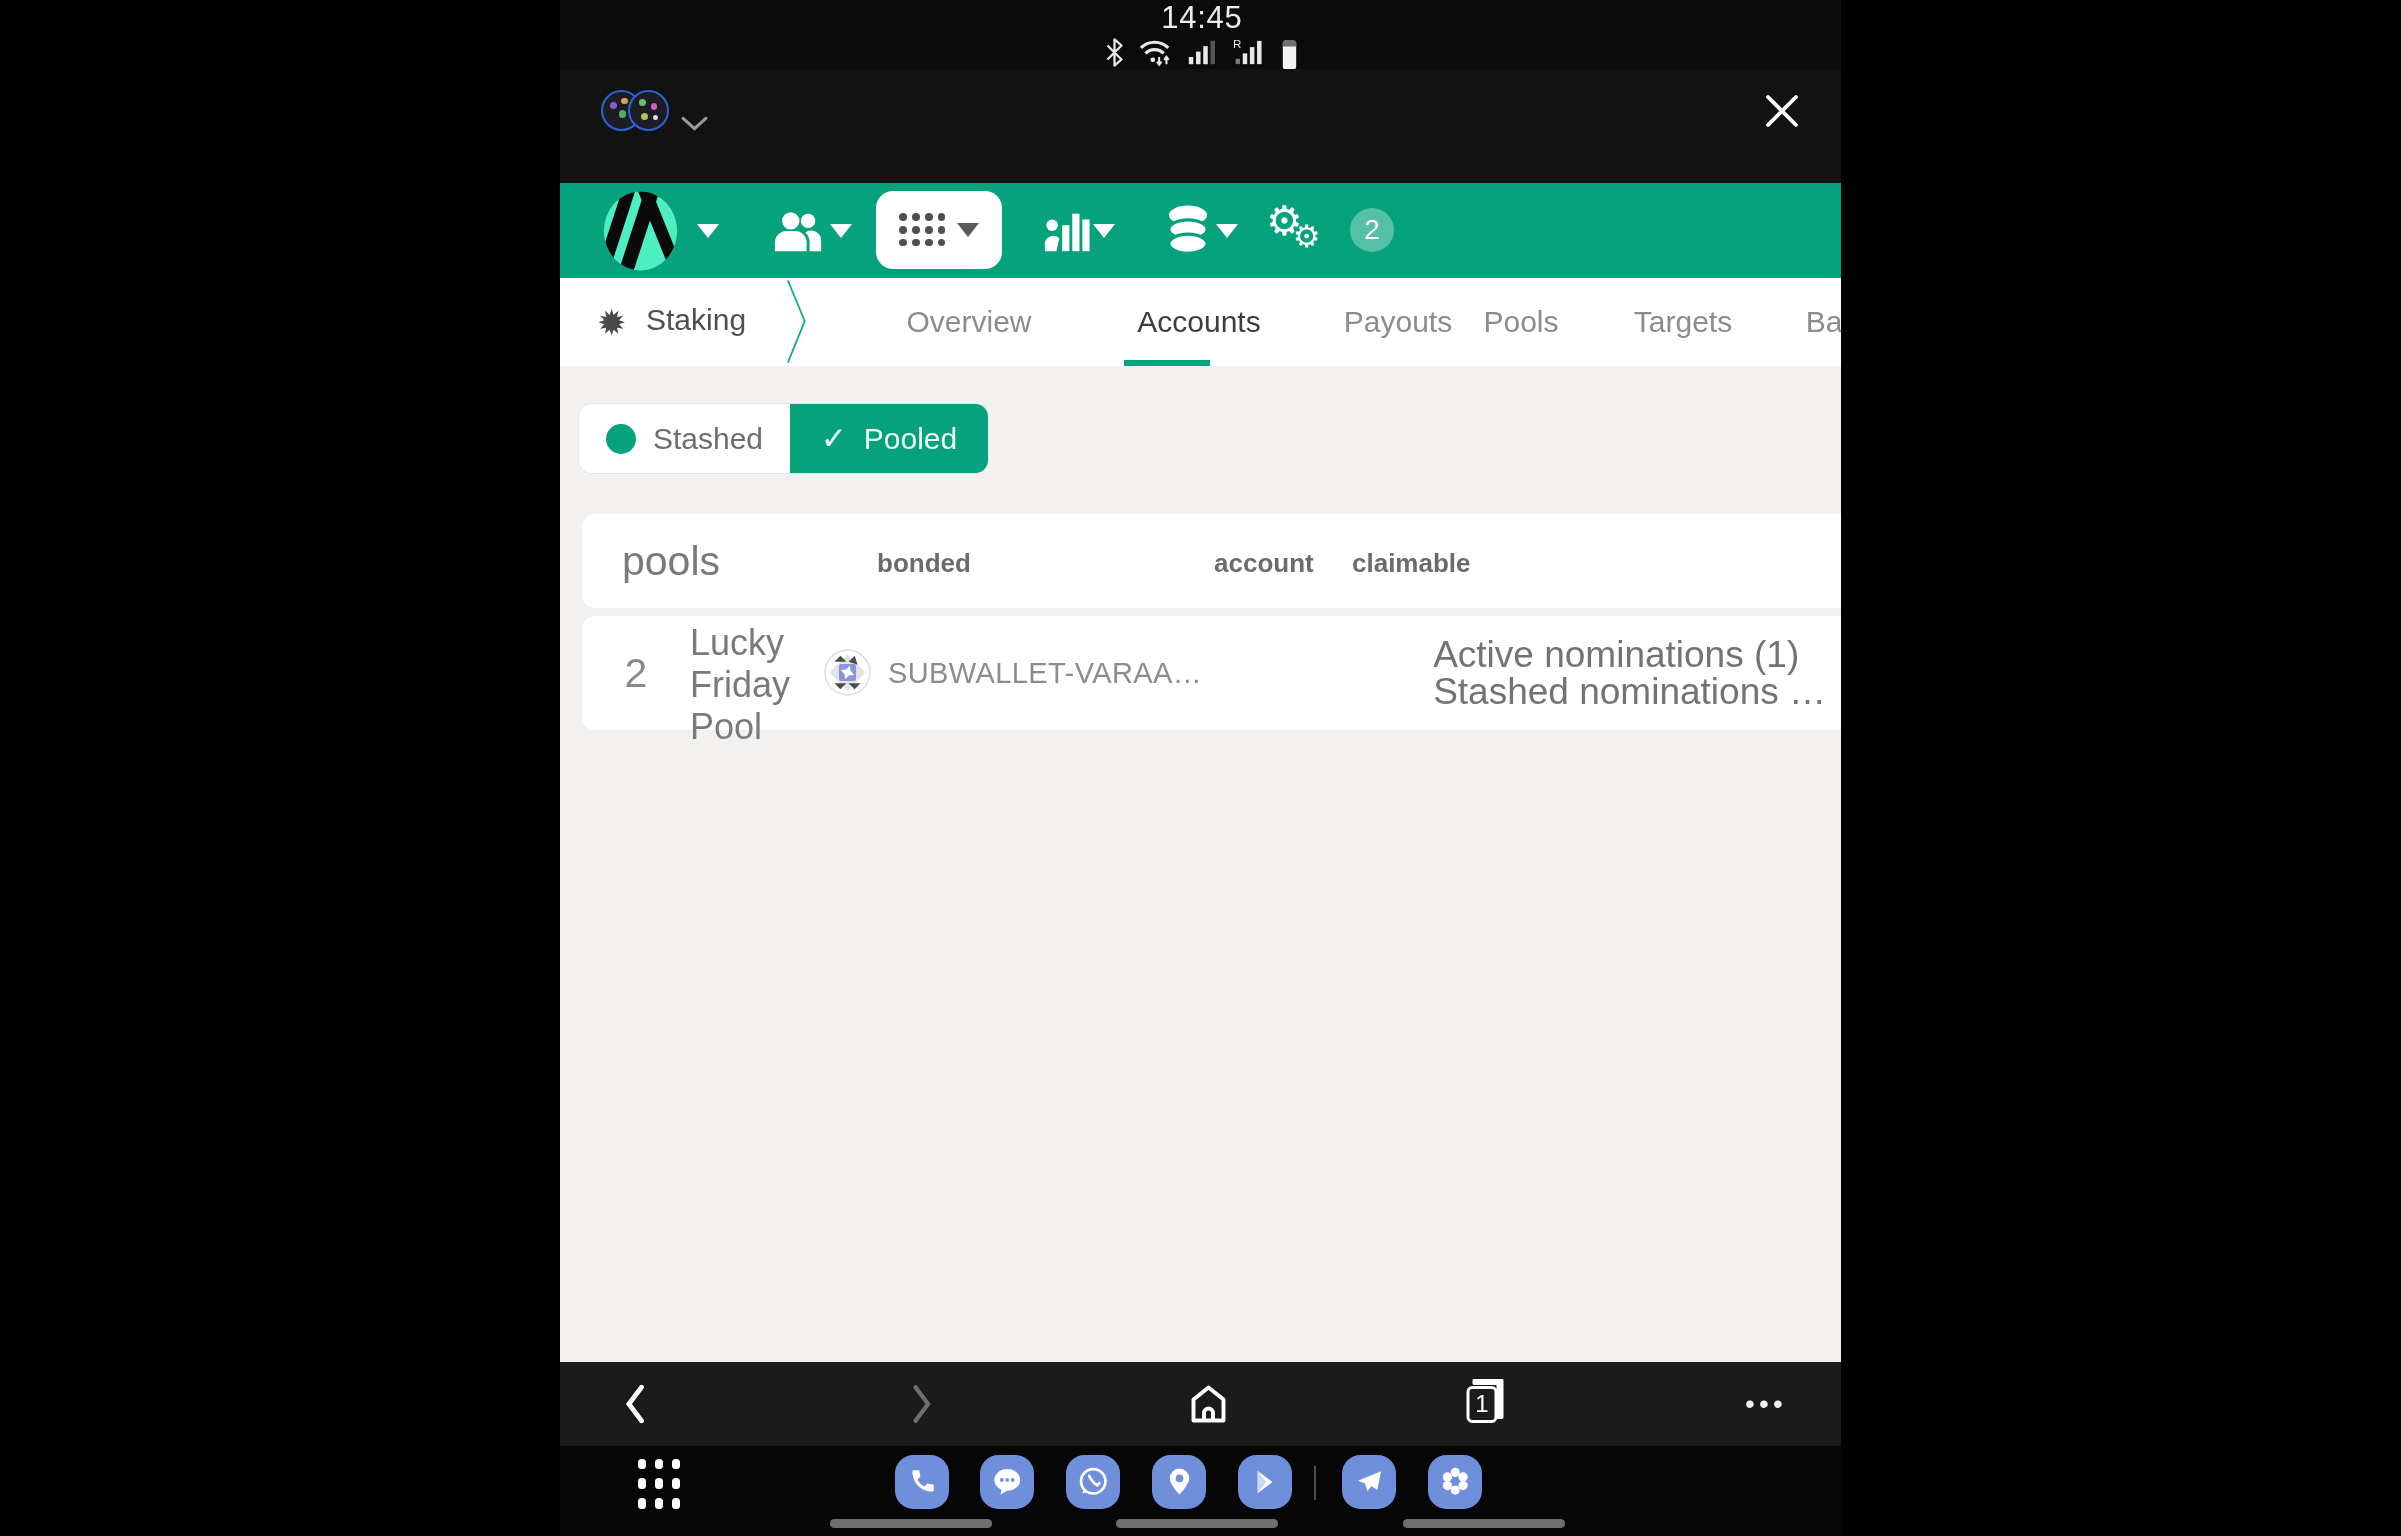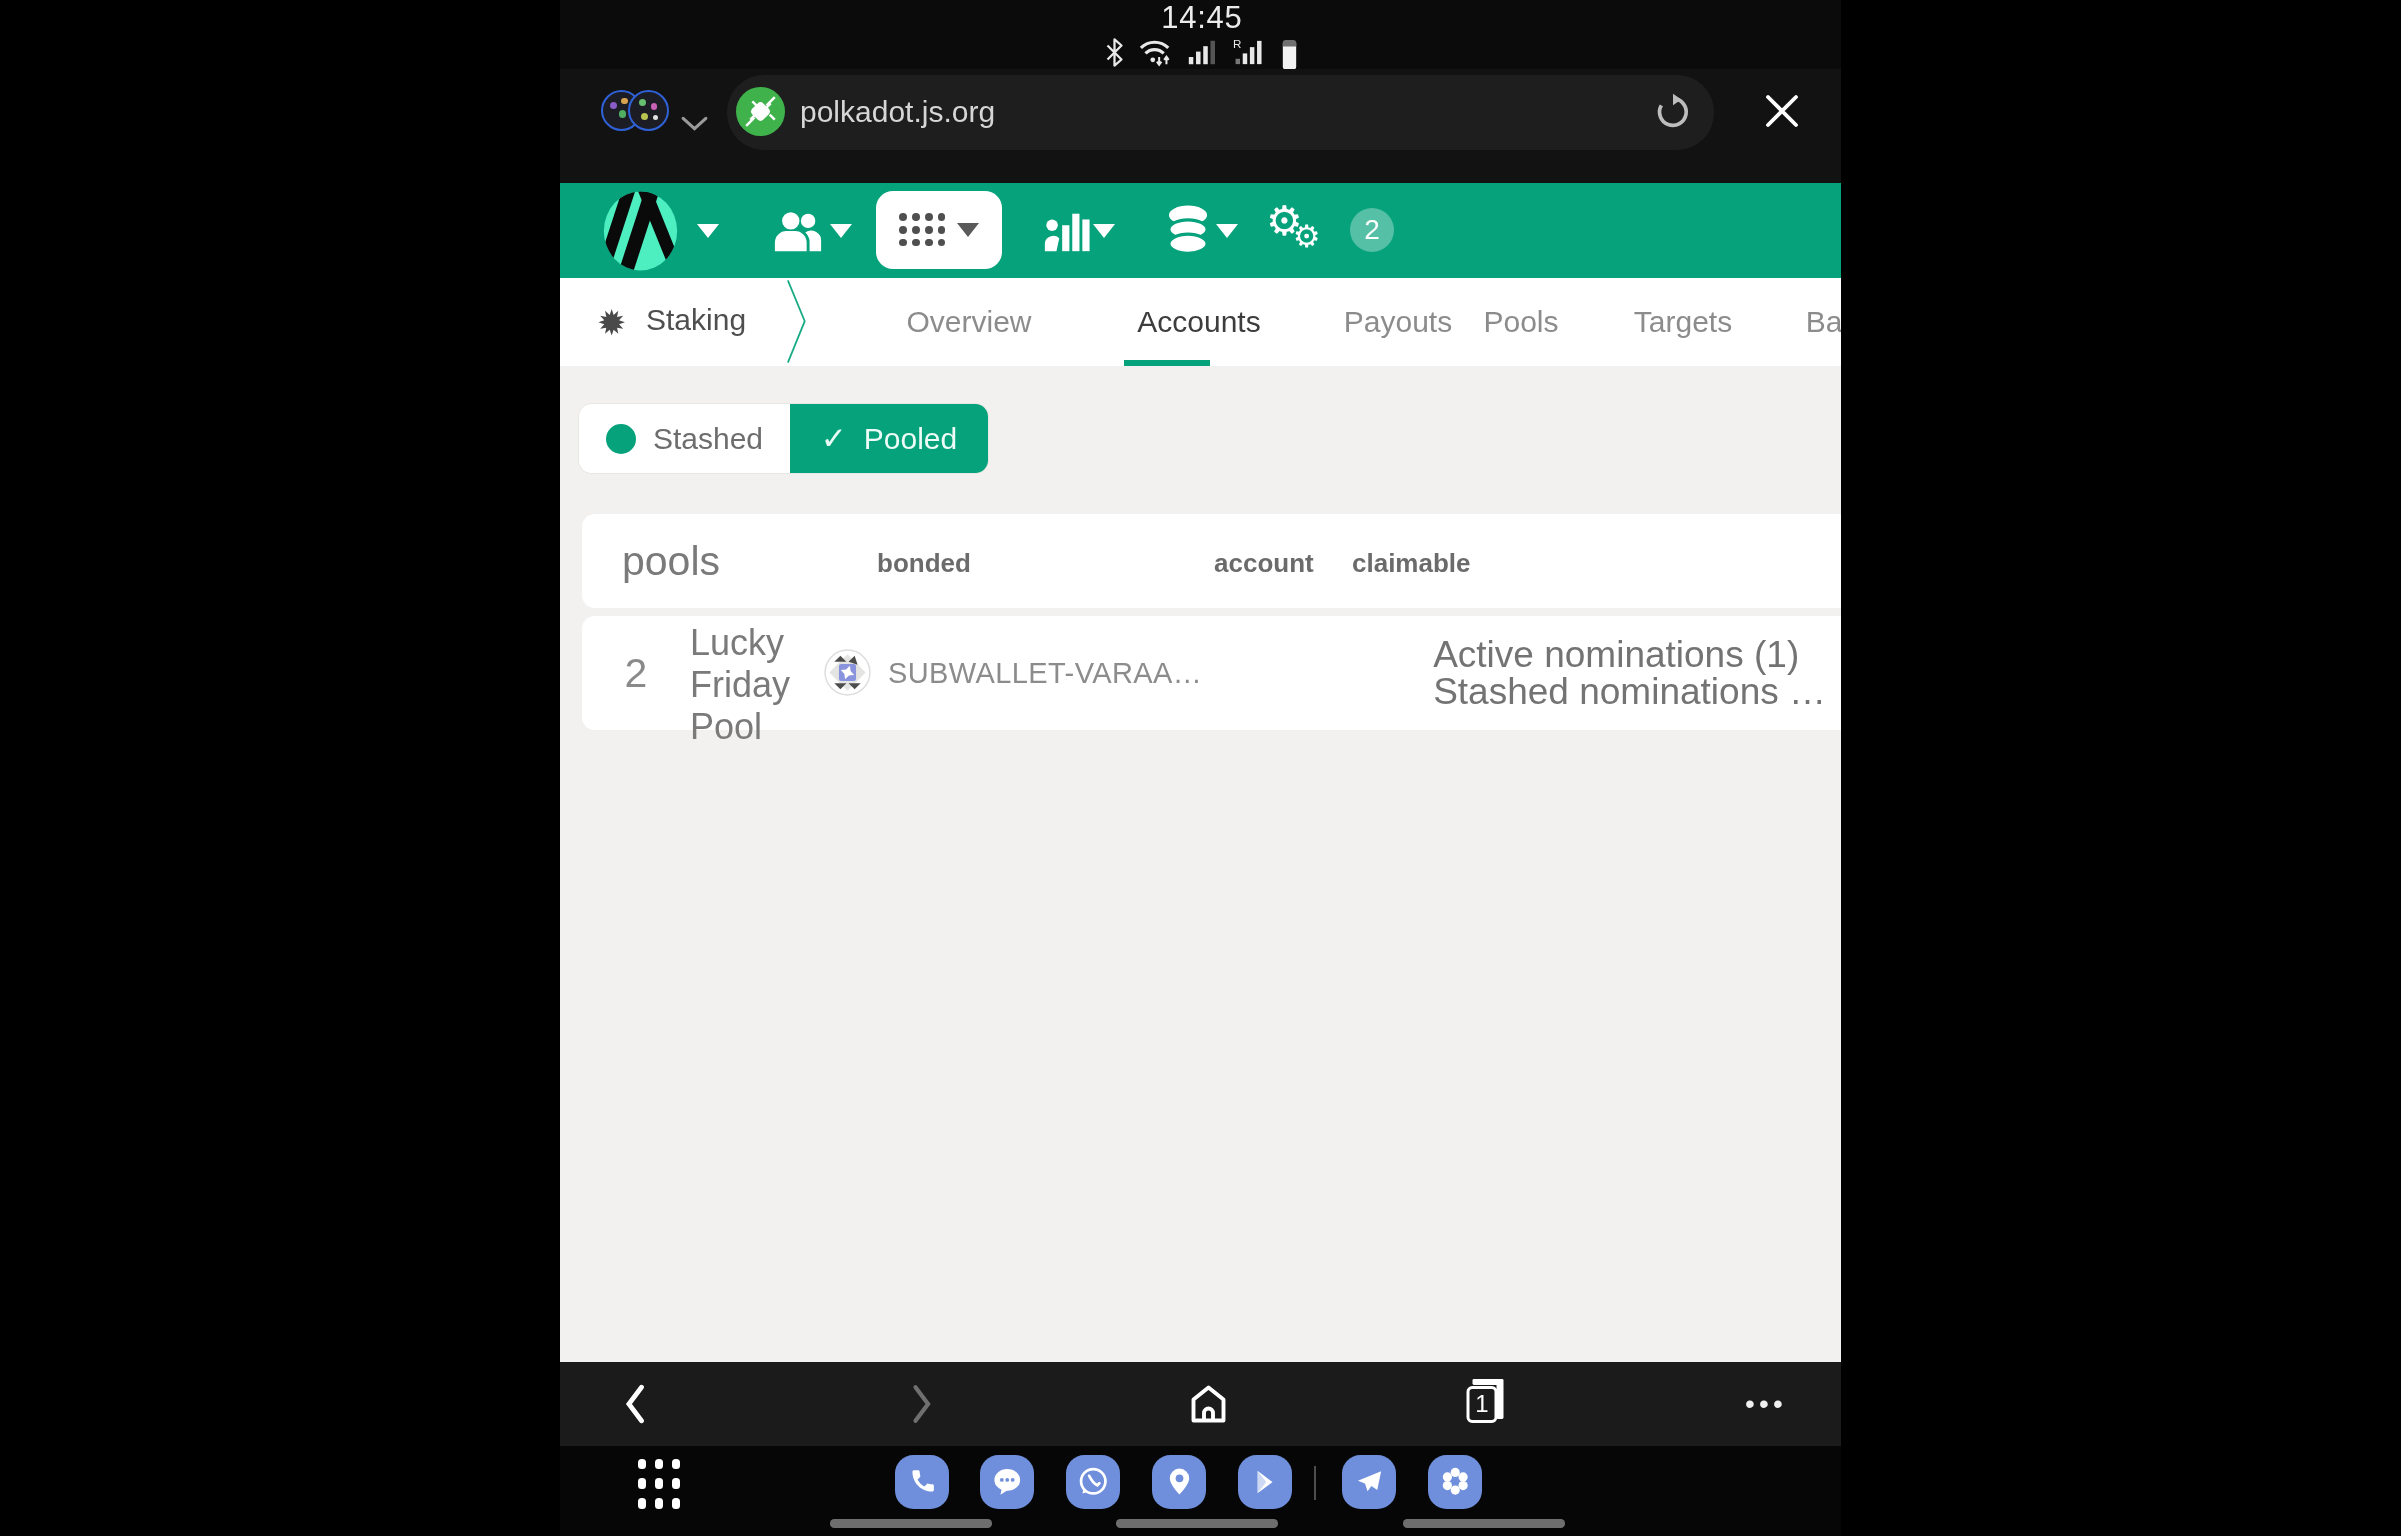--- a/index.html
+++ b/index.html
@@ -156,39 +156,20 @@
       <span class="tab-circle" style="left:68px">
         <span class="tab-dot" style="left:8.5px;top:7px;width:7px;height:7px;background:#67c06f"></span>
         <span class="tab-dot" style="left:21px;top:11.3px;width:6.4px;height:6.4px;background:#c961b5"></span>
         <span class="tab-dot" style="left:11.3px;top:21px;width:7px;height:7px;background:#b8c44f"></span>
         <span class="tab-dot" style="left:22.6px;top:22.6px;width:5.7px;height:5.7px;background:#e0e0e0"></span>
       </span>
     </span>
     <svg class="chev-down" style="left:119px" width="31" height="21" viewBox="0 0 30 20">
       <path d="M4 5 L15 15 L26 5" fill="none" stroke="#9a9a9a" stroke-width="3" stroke-linecap="round"></path>
     </svg>
-    <div class="url-pill">
-      <svg class="favicon" viewBox="0 0 24 24">
-        <circle cx="12" cy="12" r="12" fill="#3fb24b"></circle>
-        <g stroke="#fff" stroke-width="1.2">
-          <line x1="5" y1="19" x2="9" y2="15"></line>
-            <line x1="15" y1="9" x2="19" y2="5"></line>
-          <line x1="8" y1="7" x2="10.5" y2="9.5"></line>
-            <line x1="16.5" y1="13.5" x2="19" y2="16"></line>
-          <line x1="7" y1="16" x2="9.5" y2="13.5"></line>
-            <line x1="14.5" y1="10.5" x2="17" y2="8"></line>
-        </g>
-        <rect x="8.2" y="8.2" width="7.6" height="7.6" rx="2" transform="rotate(45 12 12)" fill="#fff"></rect>
-      </svg>
-      <span class="url-text">polkadot.js.org</span>
-      <svg class="reload" width="40" height="40" viewBox="0 0 24 24">
-        <path d="M12 4 a8 8 0 1 1 -7 4" fill="none" stroke="#bdbdbd" stroke-width="2.2"></path>
-        <path d="M12 1 L17 4.5 L12 8 Z" fill="#bdbdbd"></path>
-      </svg>
-    </div>
     <svg class="close-x" width="42" height="42" viewBox="0 0 24 24">
       <path d="M4 4 L20 20 M20 4 L4 20" stroke="#fff" stroke-width="2.2" stroke-linecap="round"></path>
     </svg>
   </div>
 
   <div class="green-header">
     <svg class="gh-abs" style="left:41px;top:7px" width="79" height="82" viewBox="0 0 56 58">
       <defs>
           <clipPath id="logoclip">
             <ellipse cx="28" cy="29" rx="26" ry="28"></ellipse>

